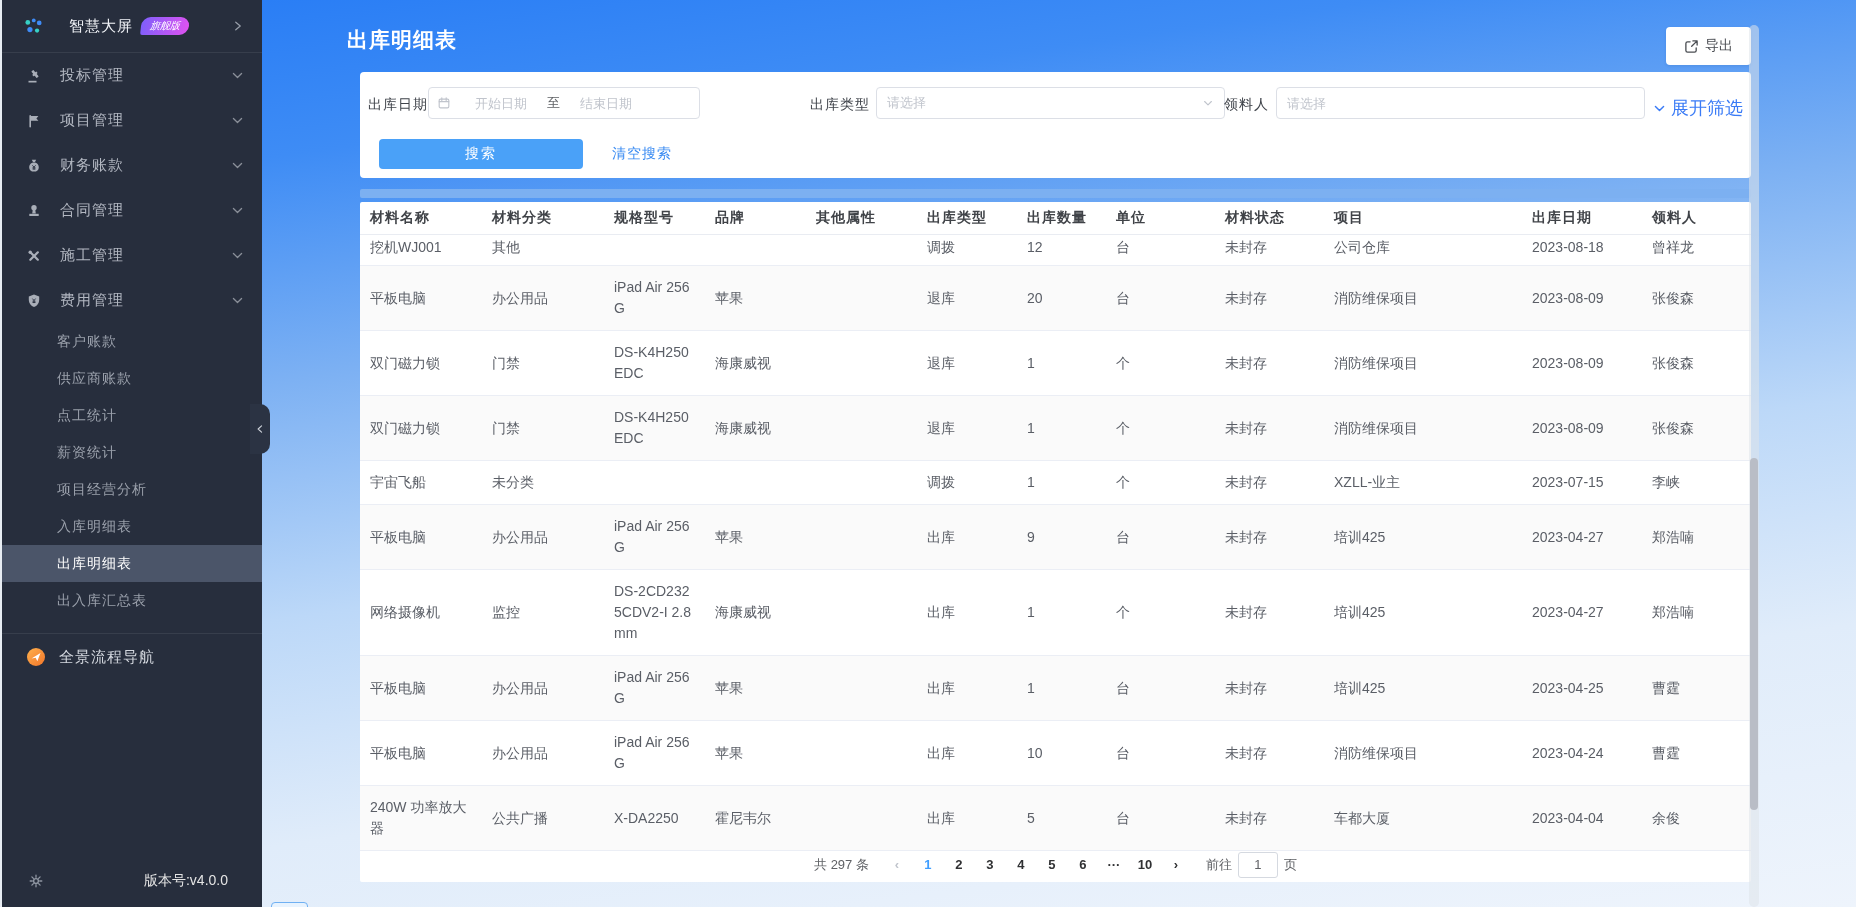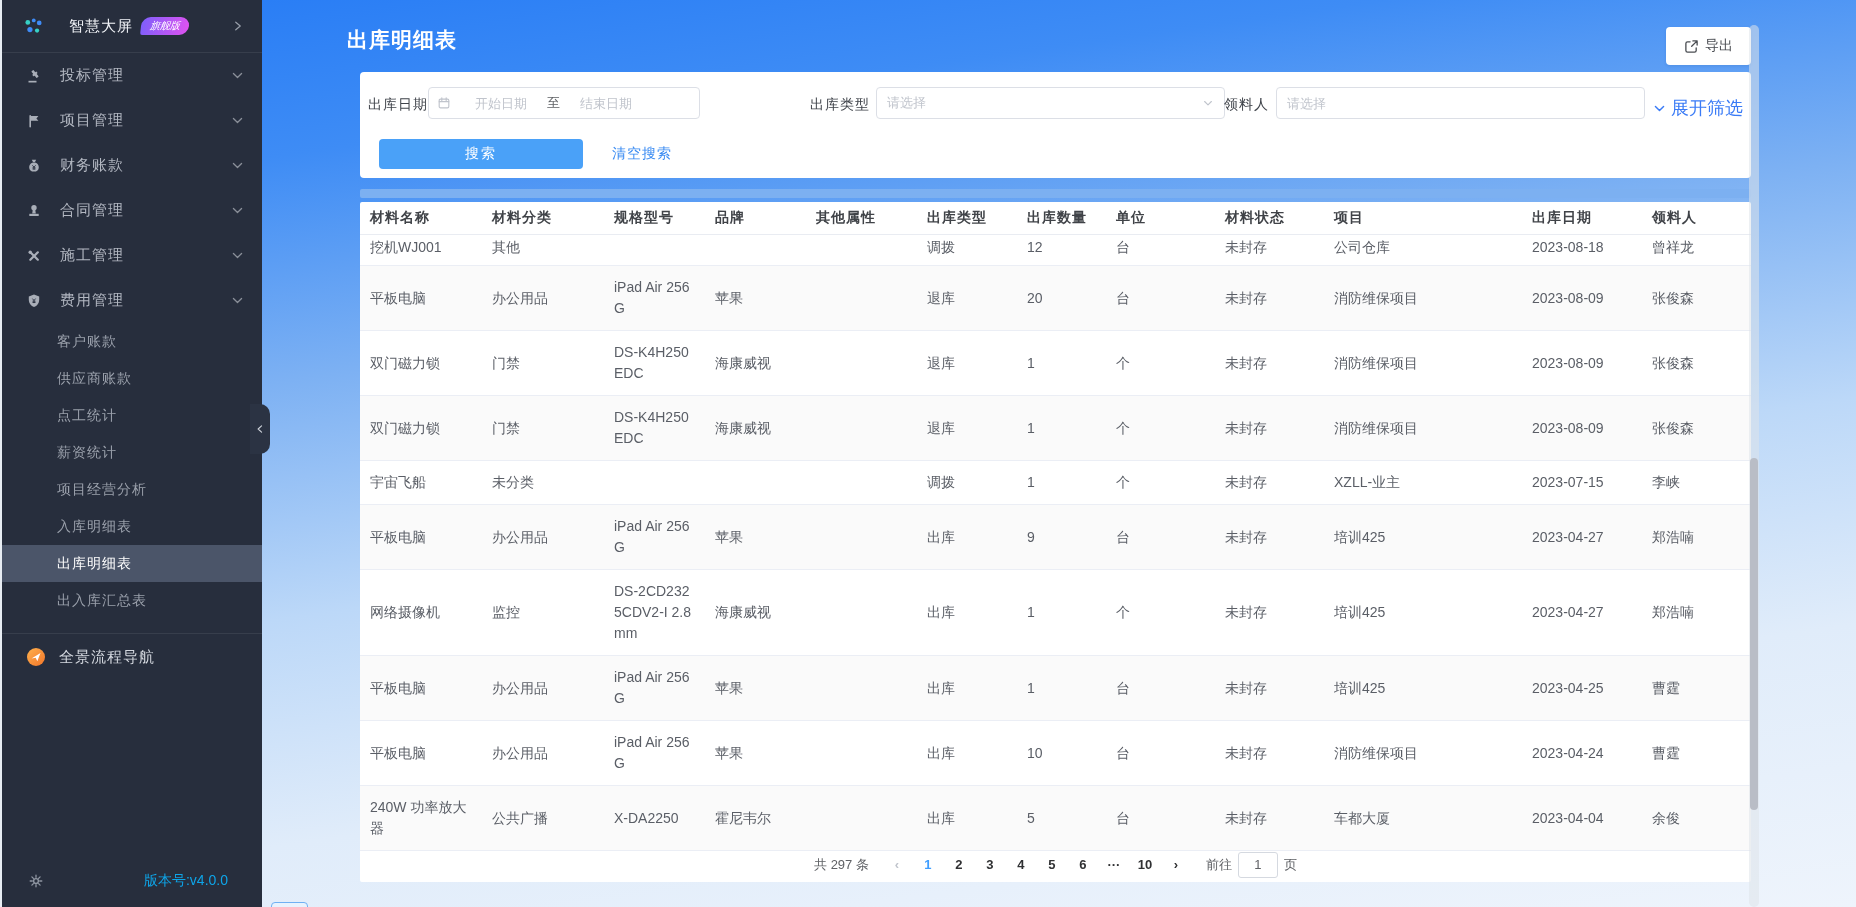--- a/index.html
+++ b/index.html
@@ -19,21 +19,21 @@
   .sb-divider { height:1px; background:rgba(255,255,255,0.08); margin:0; }
   .menu-item { height:45px; display:flex; align-items:center; padding:0 18px 0 24px; color:#b2b7c1; cursor:pointer; }
   .menu-item .mi-label { margin-left:18px; font-size:15px; flex:1; letter-spacing:1px; }
   .submenu-item { height:37px; display:flex; align-items:center; padding-left:55px; color:#9ba1ac; font-size:14px;
              cursor:pointer; letter-spacing:1px; }
   .submenu-item.active { background:#4b5569; color:#fff; }
   .sb-bottom-divider { height:1px; background:rgba(255,255,255,0.08); margin-top:14px; }
   .nav-bottom { height:46px; display:flex; align-items:center; padding:0 24px; color:#d4d8df; font-size:15px;
              letter-spacing:1px; cursor:pointer; }
   .nav-bottom .mi-label { margin-left:13px; }
-  .sb-footer { margin-top:auto; height:42px; display:flex; align-items:center; padding:0 34px 10px 26px; color:#0ea5e9; }
+  .sb-footer { margin-top:auto; height:42px; display:flex; align-items:center; padding:0 34px 10px 26px; color:#e5e5e5; }
   .sb-footer .version { margin-left:auto; font-size:14px; }
   .collapse-handle { position:absolute; left:250px; top:404px; width:20px; height:50px; background:#2b3343;
              border-radius:0 10px 10px 0; display:flex; align-items:center; justify-content:center; cursor:pointer; z-index:3; }
 
   
   .main { position:relative; flex:1; height:907px;
           background:linear-gradient(172deg,#2a7ef5 0%,#3e8cf5 14%,#7db1f3 34%,#bcd8f8 55%,#e0ecfa 75%,#eef4fc 100%); }
   .page-title { position:absolute; left:85px; top:26px; color:#fff; font-size:21px; font-weight:700; letter-spacing:1px; }
   .export-btn { position:absolute; left:1404px; top:27px; width:85px; height:38px; background:#fff; border:none;
           border-radius:4px; font-size:14px; color:#4a4d52; display:flex; align-items:center; justify-content:center;

